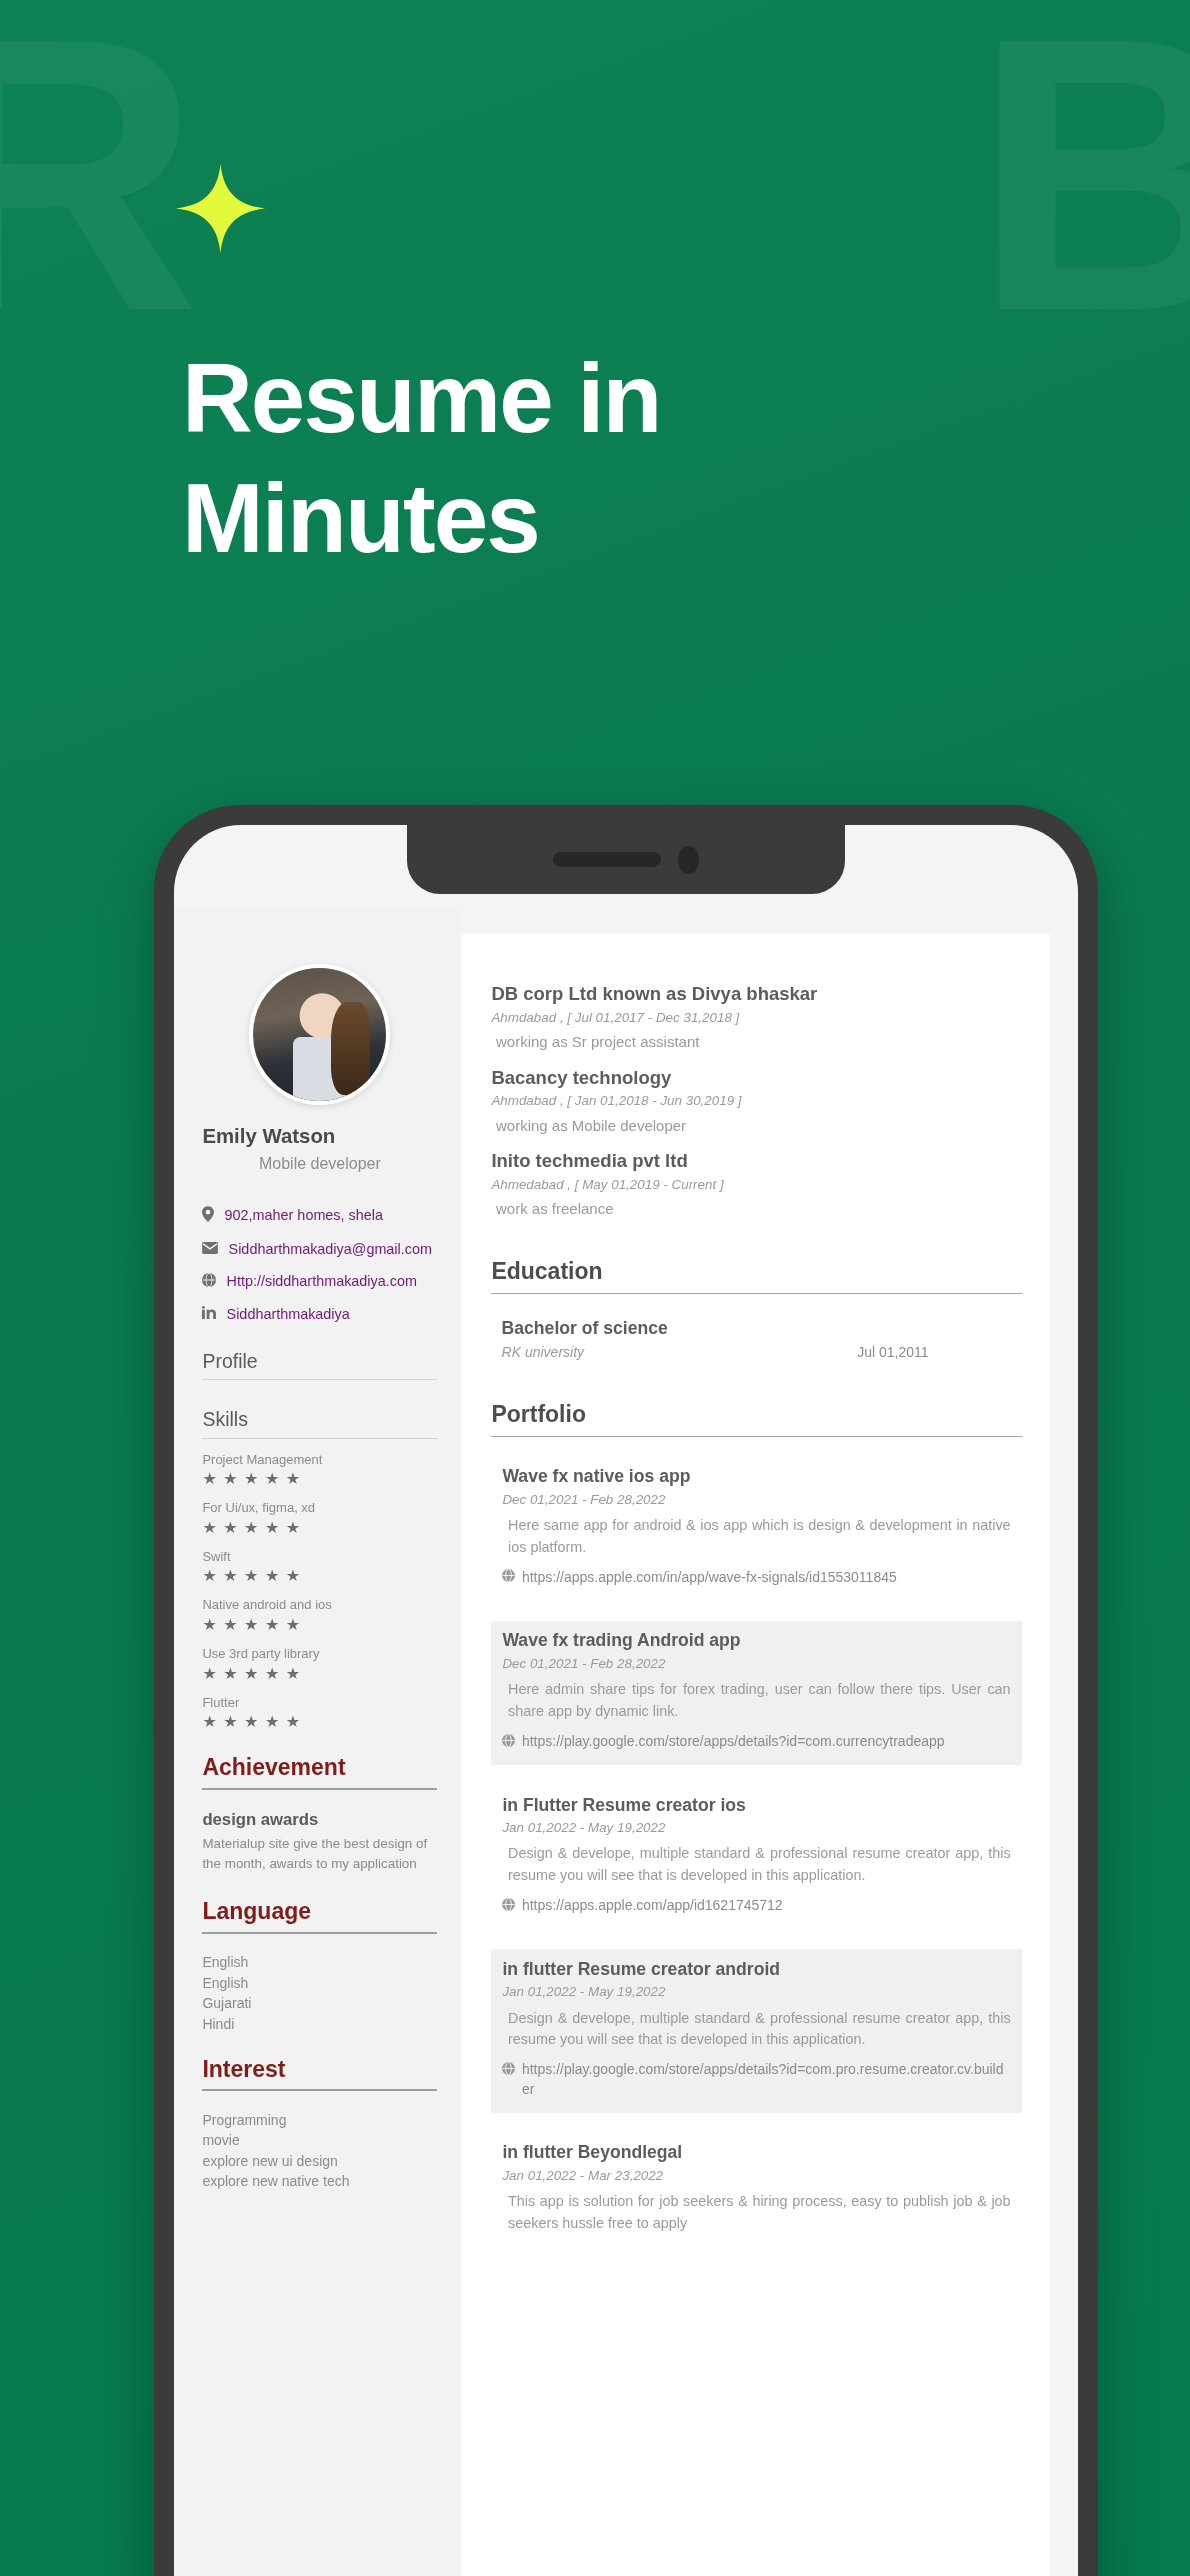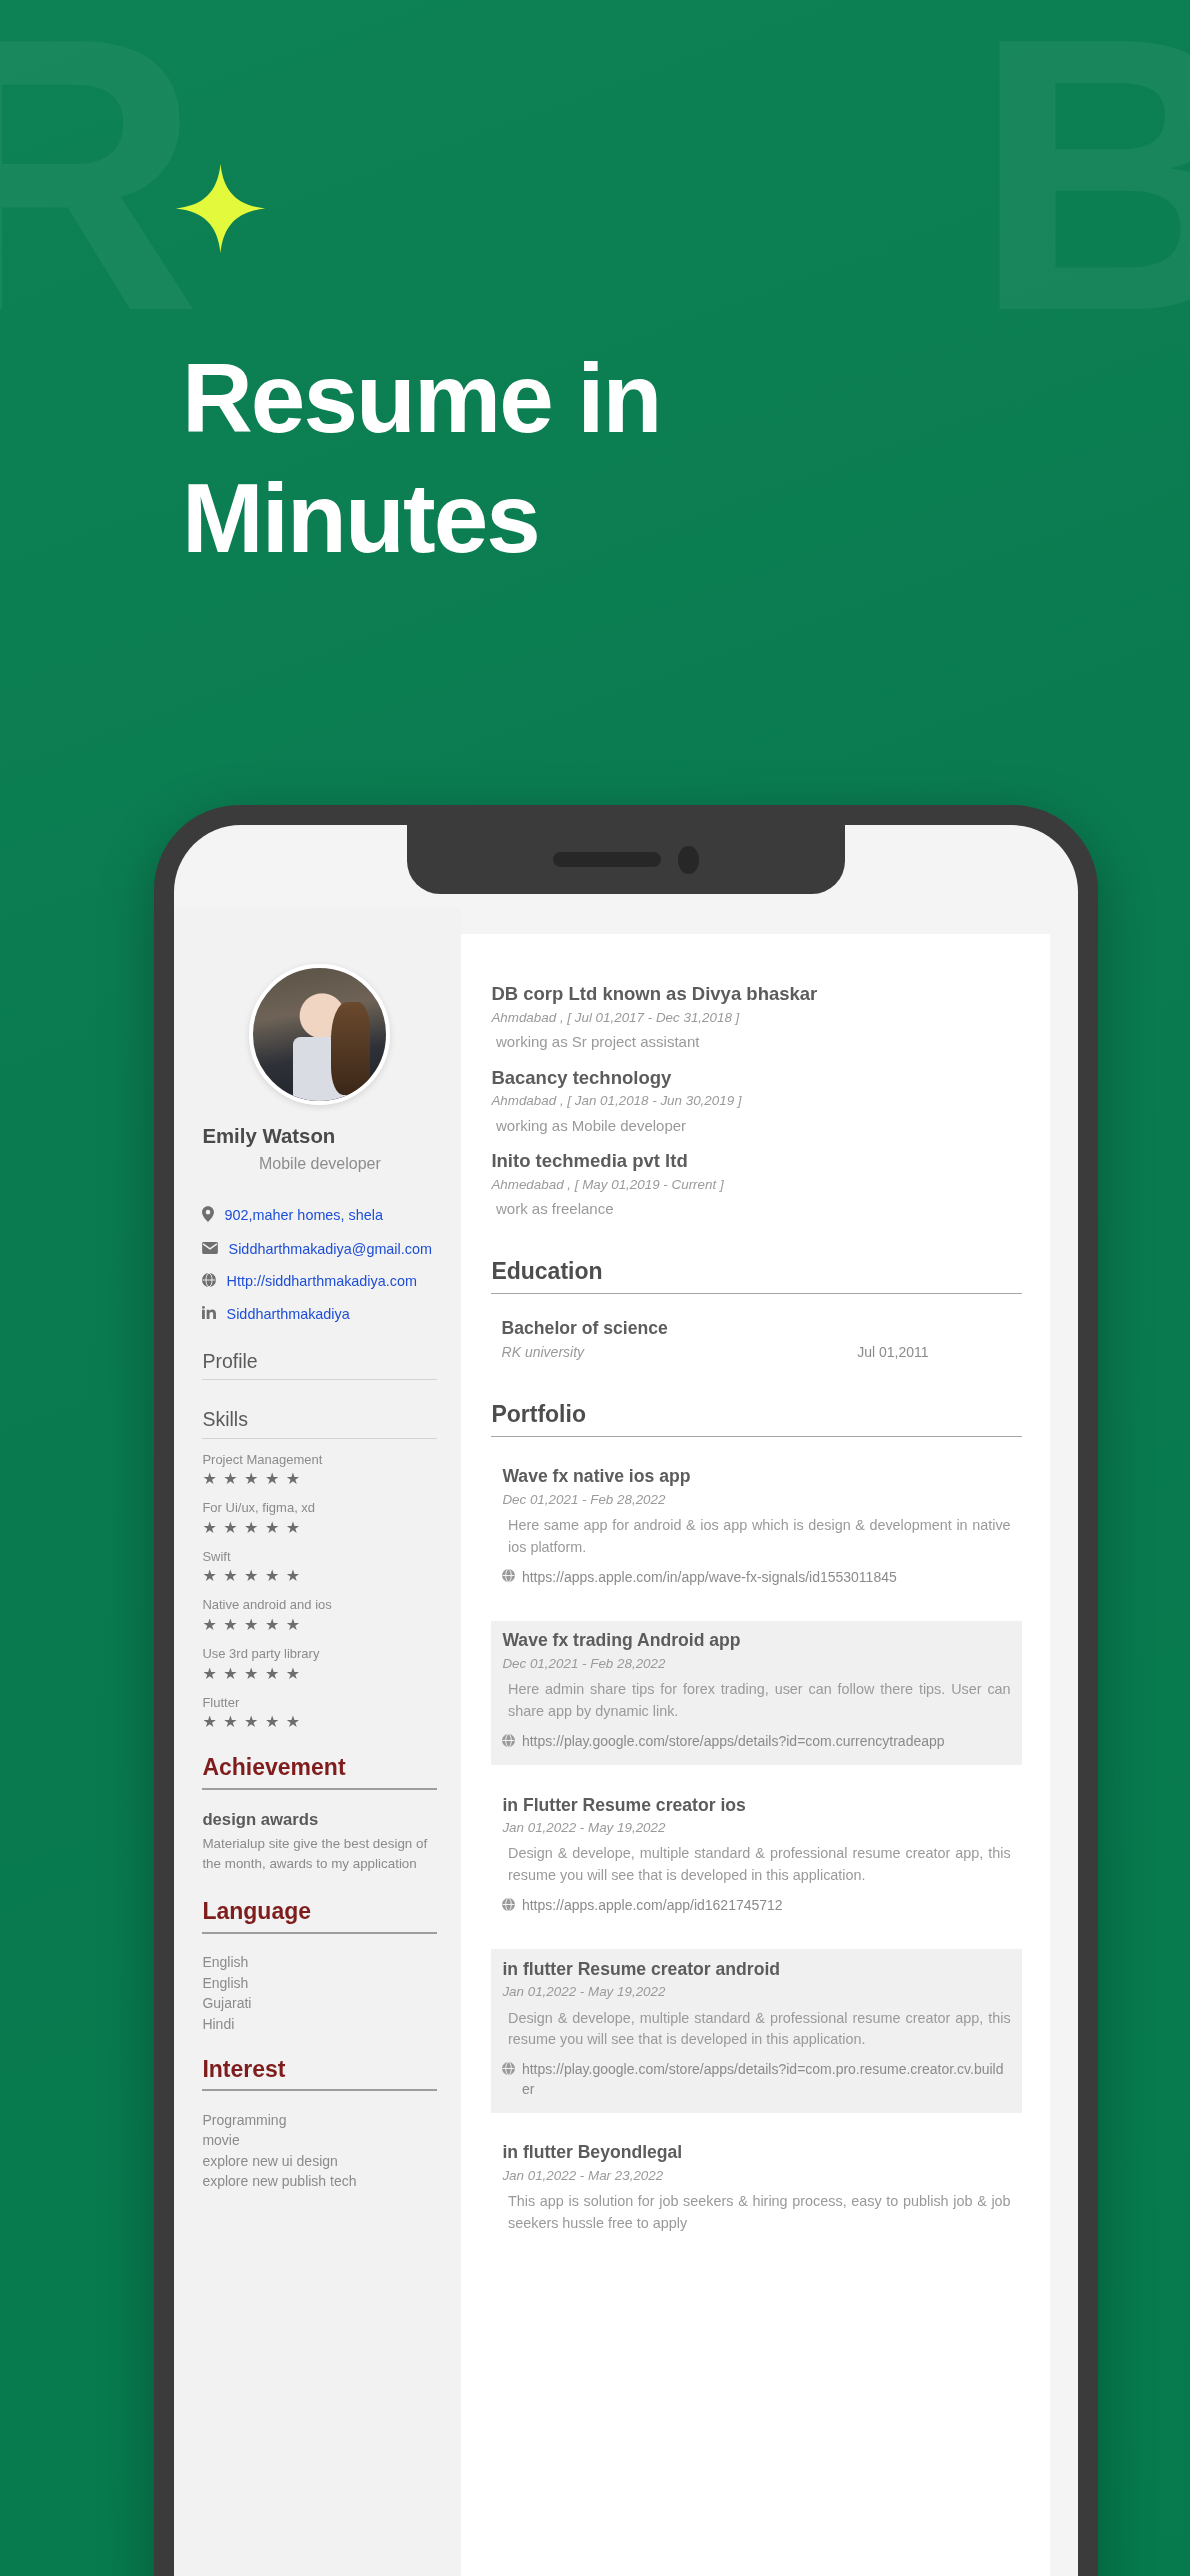--- a/index.html
+++ b/index.html
@@ -105,21 +105,21 @@
     content:""; position:absolute; left:58%; top:26%;
     width:30%; height:70%;
     background:linear-gradient(180deg,#6b4a2e,#3b2718);
     border-radius:40% 30% 20% 30%;
     z-index:2;
   }
   .p-name { text-align:left; font-size:20.4px; font-weight:bold; color:#4a4a4a; margin-top:20.4px; }
   .p-role { text-align:center; font-size:16px; color:#8d8d8d; margin-top:6.5px; }
 
   .contacts { margin-top:33px; display:flex; flex-direction:column; gap:16px; }
-  .crow { display:flex; align-items:center; gap:10.2px; font-size:14.4px; color:#1d4ed8; white-space:nowrap; }
+  .crow { display:flex; align-items:center; gap:10.2px; font-size:14.4px; color:#701a75; white-space:nowrap; }
   .crow svg { flex:none; }
 
   .sec-h {
     font-size:19.5px; color:#5a5a5a; font-weight:500;
     padding-bottom:6.5px; margin-top:28px;
     border-bottom:1.4px solid #d3d3d3;
   }
   .sec-h.big { font-size:23px; font-weight:bold; color:#7f1d1d; border-bottom:2.3px solid #9d9d9d; margin-top:24px; }
 
   .skill { margin-top:13px; }
@@ -311,21 +311,21 @@
           <div>English</div>
           <div>Gujarati</div>
           <div>Hindi</div>
         </div>
 
         <div class="sec-h big">Interest</div>
         <div class="plain-list">
           <div>Programming</div>
           <div>movie</div>
           <div>explore new ui design</div>
-          <div>explore new publish tech</div>
+          <div>explore new native tech</div>
         </div>
       </div>
 
       <div class="main">
 
 
         <div class="job">
           <div class="job-title">DB corp Ltd known as Divya bhaskar</div>
           <div class="job-meta">Ahmdabad , [ Jul 01,2017 - Dec 31,2018 ]</div>
           <div class="job-desc">working as Sr project assistant</div>

